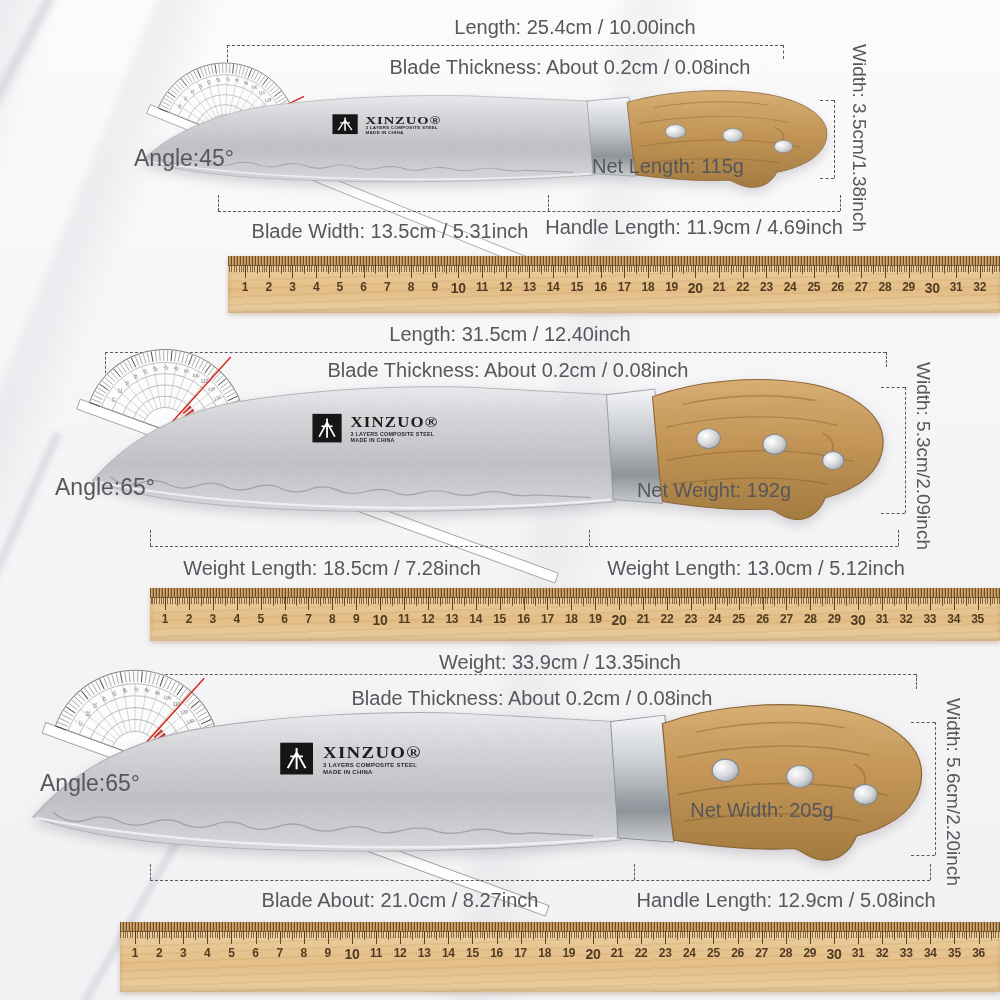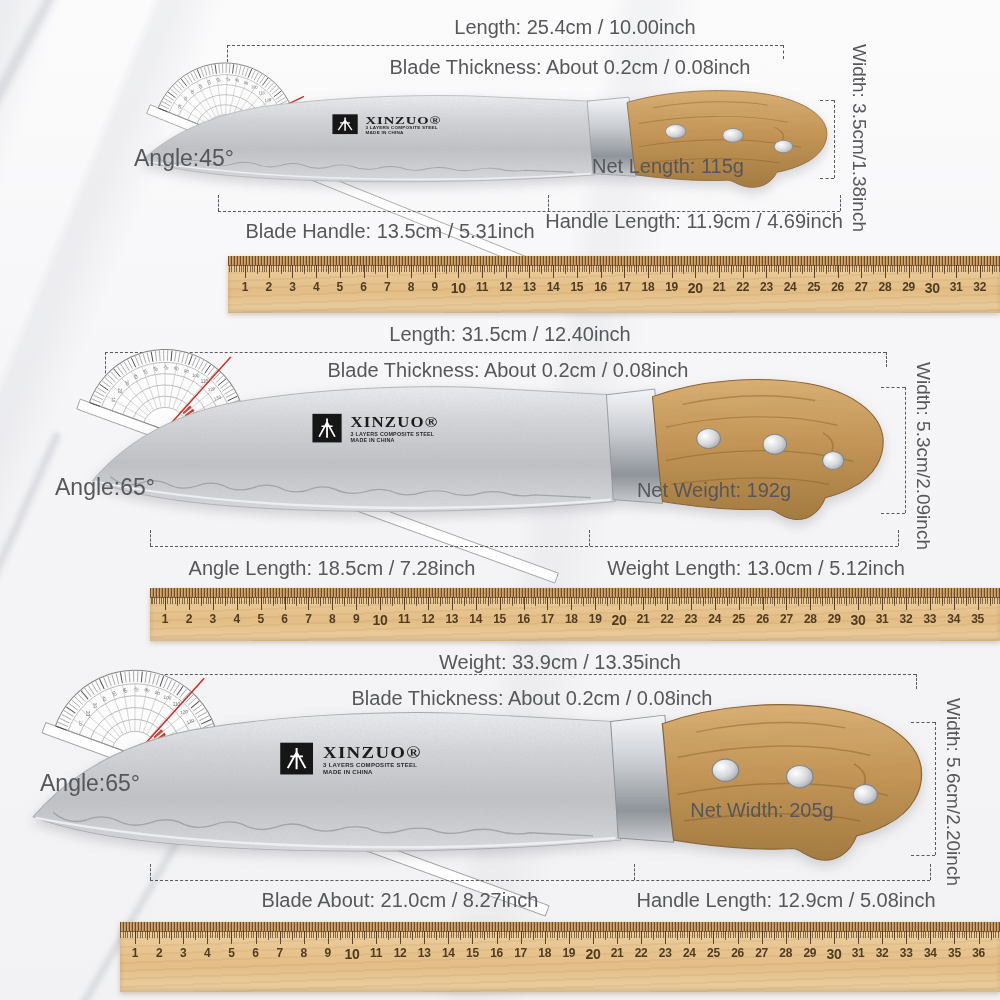--- a/index.html
+++ b/index.html
@@ -45,21 +45,21 @@
   
   .s1 .len-lbl{left:575px;top:15px;} .s1 .len-line{left:227px;top:45px;width:556px;}
   .s1 .len-t-l{left:227px;top:45px;height:31px;} .s1 .len-t-r{left:783px;top:45px;height:14px;}
   .s1 .thk-lbl{left:570px;top:55px;}
   .s1 .angle-lbl{left:134px;top:145px;}
   .s1 .wt-lbl{left:668px;top:154px;}
   .s1 .wb-v{left:834px;top:100px;height:78px;} .s1 .wb-t{left:820px;top:100px;width:14px;} .s1 .wb-b{left:820px;top:178px;width:14px;}
   .s1 .w-lbl{left:848px;top:44px;}
   .s1 .bb-line{left:218px;top:211px;width:622px;}
   .s1 .bb-l{left:218px;top:195px;height:16px;} .s1 .bb-m{left:548px;top:195px;height:16px;} .s1 .bb-r{left:840px;top:195px;height:16px;}
-  .s1 .bl-lbl{left:390px;top:219px;} .s1 .hl-lbl{left:694px;top:209px;}
+  .s1 .bl-lbl{left:390px;top:219px;} .s1 .hl-lbl{left:694px;top:215px;}
   .s1 .knife{left:138px;top:84px;width:700px;height:112px;}
   .s1 .ruler{left:228px;top:256px;width:772px;height:57px;}
 
   .s2 .len-lbl{left:510px;top:322px;} .s2 .len-line{left:105px;top:352px;width:781px;}
   .s2 .len-t-l{left:105px;top:352px;height:26px;} .s2 .len-t-r{left:886px;top:352px;height:15px;}
   .s2 .thk-lbl{left:508px;top:358px;}
   .s2 .angle-lbl{left:55px;top:474px;}
   .s2 .wt-lbl{left:714px;top:478px;}
   .s2 .wb-v{left:905px;top:387px;height:126px;} .s2 .wb-t{left:881px;top:387px;width:24px;} .s2 .wb-b{left:881px;top:513px;width:24px;}
   .s2 .w-lbl{left:912px;top:362px;}
@@ -275,21 +275,21 @@
     <div class="lbl angle-lbl">Angle:45°</div>
     <div class="lbl ctr wt-lbl">Net Length: 115g</div>
     <div class="dash-v wb-v"></div>
     <div class="dash-h wb-t"></div>
     <div class="dash-h wb-b"></div>
     <div class="wlabel w-lbl">Width: 3.5cm/1.38inch</div>
     <div class="dash-h bb-line"></div>
     <div class="dash-v bb-l"></div>
     <div class="dash-v bb-m"></div>
     <div class="dash-v bb-r"></div>
-    <div class="lbl ctr bl-lbl">Blade Handle: 13.5cm / 5.31inch</div>
+    <div class="lbl ctr bl-lbl">Blade Width: 13.5cm / 5.31inch</div>
     <div class="lbl ctr hl-lbl">Handle Length: 11.9cm / 4.69inch</div>
     <div class="ruler">
       <div class="edge"></div>
       <div class="mm" style="background: repeating-linear-gradient(90deg, rgba(86, 58, 28, 0.7) 0px, rgba(86, 58, 28, 0.7) 1px, rgba(0, 0, 0, 0) 1px, rgba(0, 0, 0, 0) 2.37px) 17px 0px;"></div>
     <span class="tick" style="left: 17px;"></span>
         <span class="tick half" style="left: 28.85px;"></span>
         <span class="num" style="left: 17px;">1</span>
         <span class="tick" style="left: 40.7px;"></span>
         <span class="tick half" style="left: 52.55px;"></span>
         <span class="num" style="left: 40.7px;">2</span>
@@ -511,21 +511,21 @@
     <div class="lbl angle-lbl">Angle:65°</div>
     <div class="lbl ctr wt-lbl">Net Weight: 192g</div>
     <div class="dash-v wb-v"></div>
     <div class="dash-h wb-t"></div>
     <div class="dash-h wb-b"></div>
     <div class="wlabel w-lbl">Width: 5.3cm/2.09inch</div>
     <div class="dash-h bb-line"></div>
     <div class="dash-v bb-l"></div>
     <div class="dash-v bb-m"></div>
     <div class="dash-v bb-r"></div>
-    <div class="lbl ctr bl-lbl">Angle Length: 18.5cm / 7.28inch</div>
+    <div class="lbl ctr bl-lbl">Weight Length: 18.5cm / 7.28inch</div>
     <div class="lbl ctr hl-lbl">Weight Length: 13.0cm / 5.12inch</div>
     <div class="ruler">
       <div class="edge"></div>
       <div class="mm" style="background: repeating-linear-gradient(90deg, rgba(86, 58, 28, 0.7) 0px, rgba(86, 58, 28, 0.7) 1px, rgba(0, 0, 0, 0) 1px, rgba(0, 0, 0, 0) 2.39px) 15px 0px;"></div>
     <span class="tick" style="left: 15px;"></span>
         <span class="tick half" style="left: 26.95px;"></span>
         <span class="num" style="left: 15px;">1</span>
         <span class="tick" style="left: 38.9px;"></span>
         <span class="tick half" style="left: 50.85px;"></span>
         <span class="num" style="left: 38.9px;">2</span>

